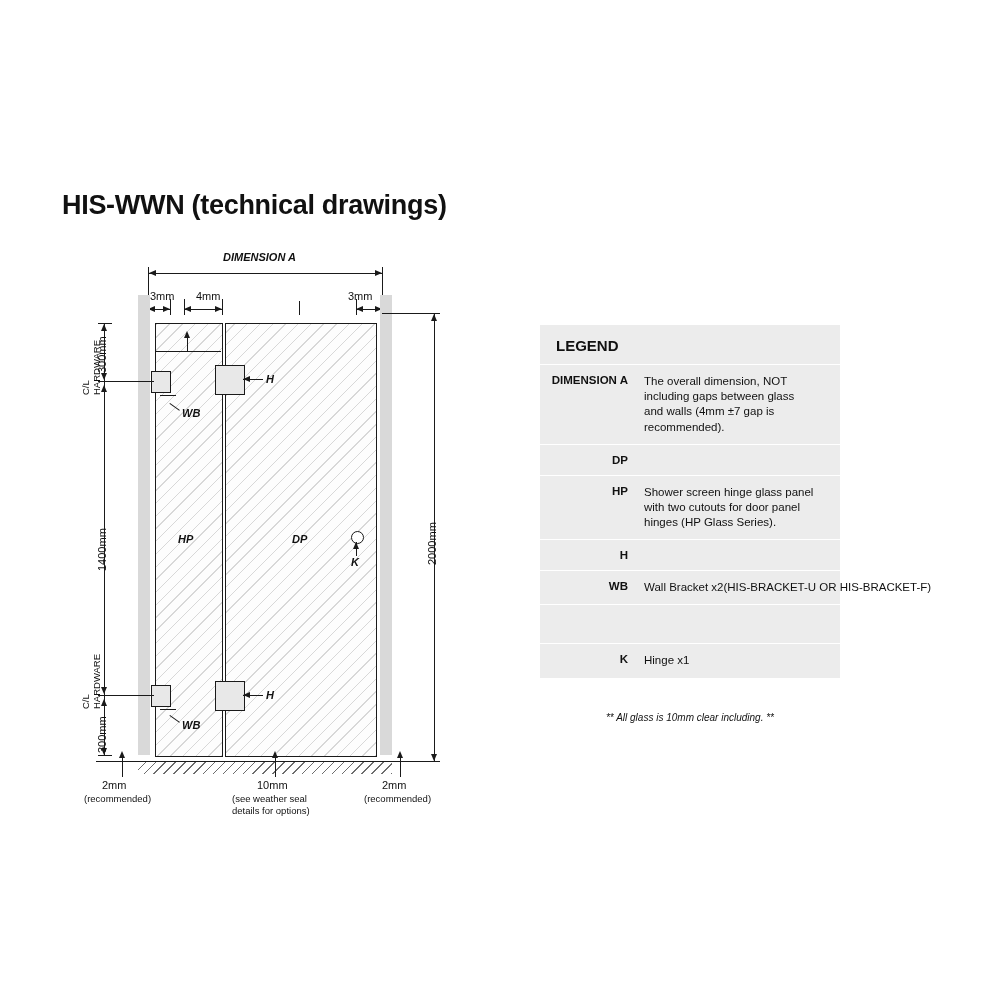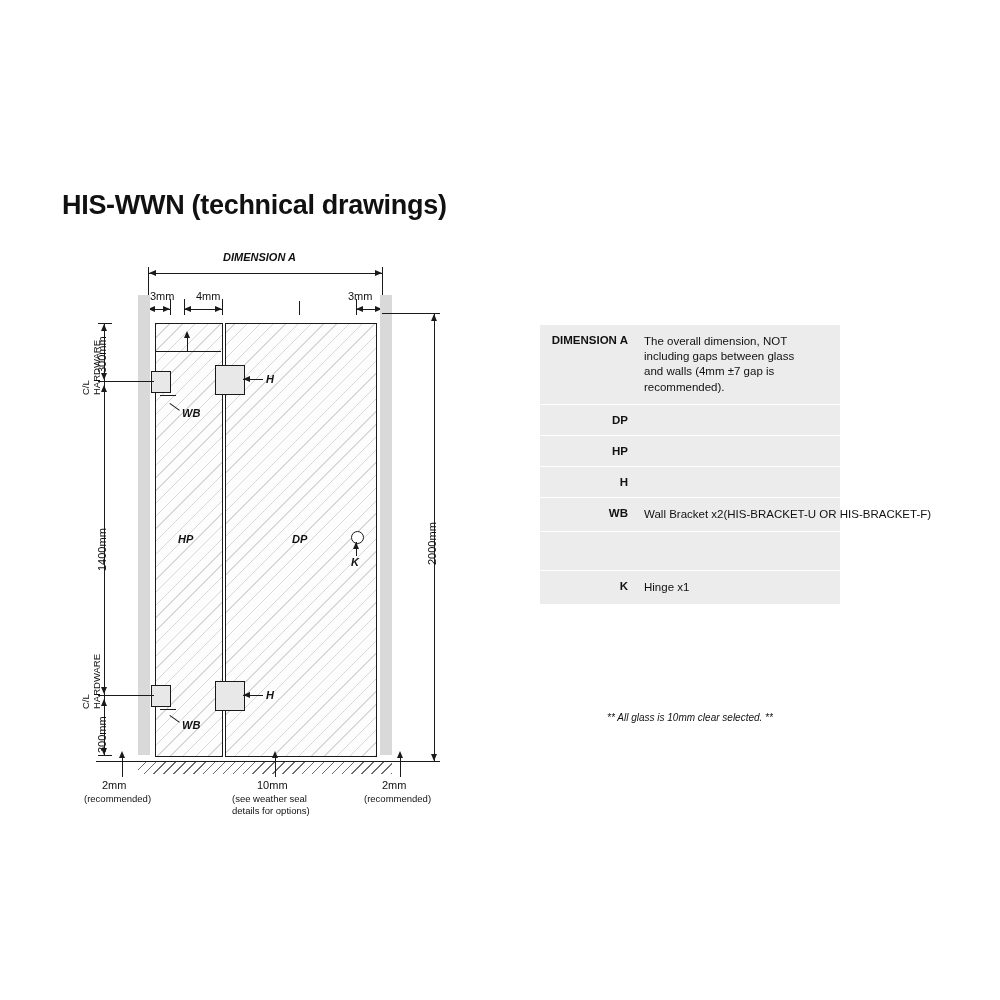--- a/index.html
+++ b/index.html
@@ -285,35 +285,39 @@
   <div class="lbl small" style="left:172px; top:548px; line-height:12px;">(see weather seal<br>details for options)</div>
 
   <div class="line v" style="left:340px; top:510px; height:22px;"></div>
   <div class="arrowhead ah-up" style="left:336.5px; top:506px;"></div>
   <div class="lbl" style="left:322px; top:534px;">2mm</div>
   <div class="lbl small" style="left:304px; top:548px;">(recommended)</div>
 
 </div>
 
 <div id="legend">
+  <div class="legend-title">LEGEND</div>
 
   <div class="legend-row">
     <div class="legend-key">DIMENSION A</div>
     <div class="legend-val">The overall dimension, NOT
 including gaps between glass
 and walls (4mm ±7 gap is
 recommended).</div>
   </div>
 
   <div class="legend-row">
     <div class="legend-key">DP</div>
   </div>
 
   <div class="legend-row">
     <div class="legend-key">HP</div>
+    <div class="legend-val">Shower screen hinge glass panel
+with two cutouts for door panel
+hinges (HP Glass Series).</div>
   </div>
 
   <div class="legend-row">
     <div class="legend-key">H</div>
   </div>
 
   <div class="legend-row">
     <div class="legend-key">WB</div>
     <div class="legend-val wide">Wall Bracket x2(HIS-BRACKET-U OR HIS-BRACKET-F)</div>
   </div>
@@ -322,13 +326,13 @@
     <div class="legend-key legend-spacer"></div>
     <div class="legend-val legend-spacer"></div>
   </div>
 
   <div class="legend-row">
     <div class="legend-key">K</div>
     <div class="legend-val">Hinge x1</div>
   </div>
 </div>
 
-<div id="legend-note">** All glass is 10mm clear selected. **</div>
+<div id="legend-note">** All glass is 10mm clear including. **</div>
 
 </body></html>

